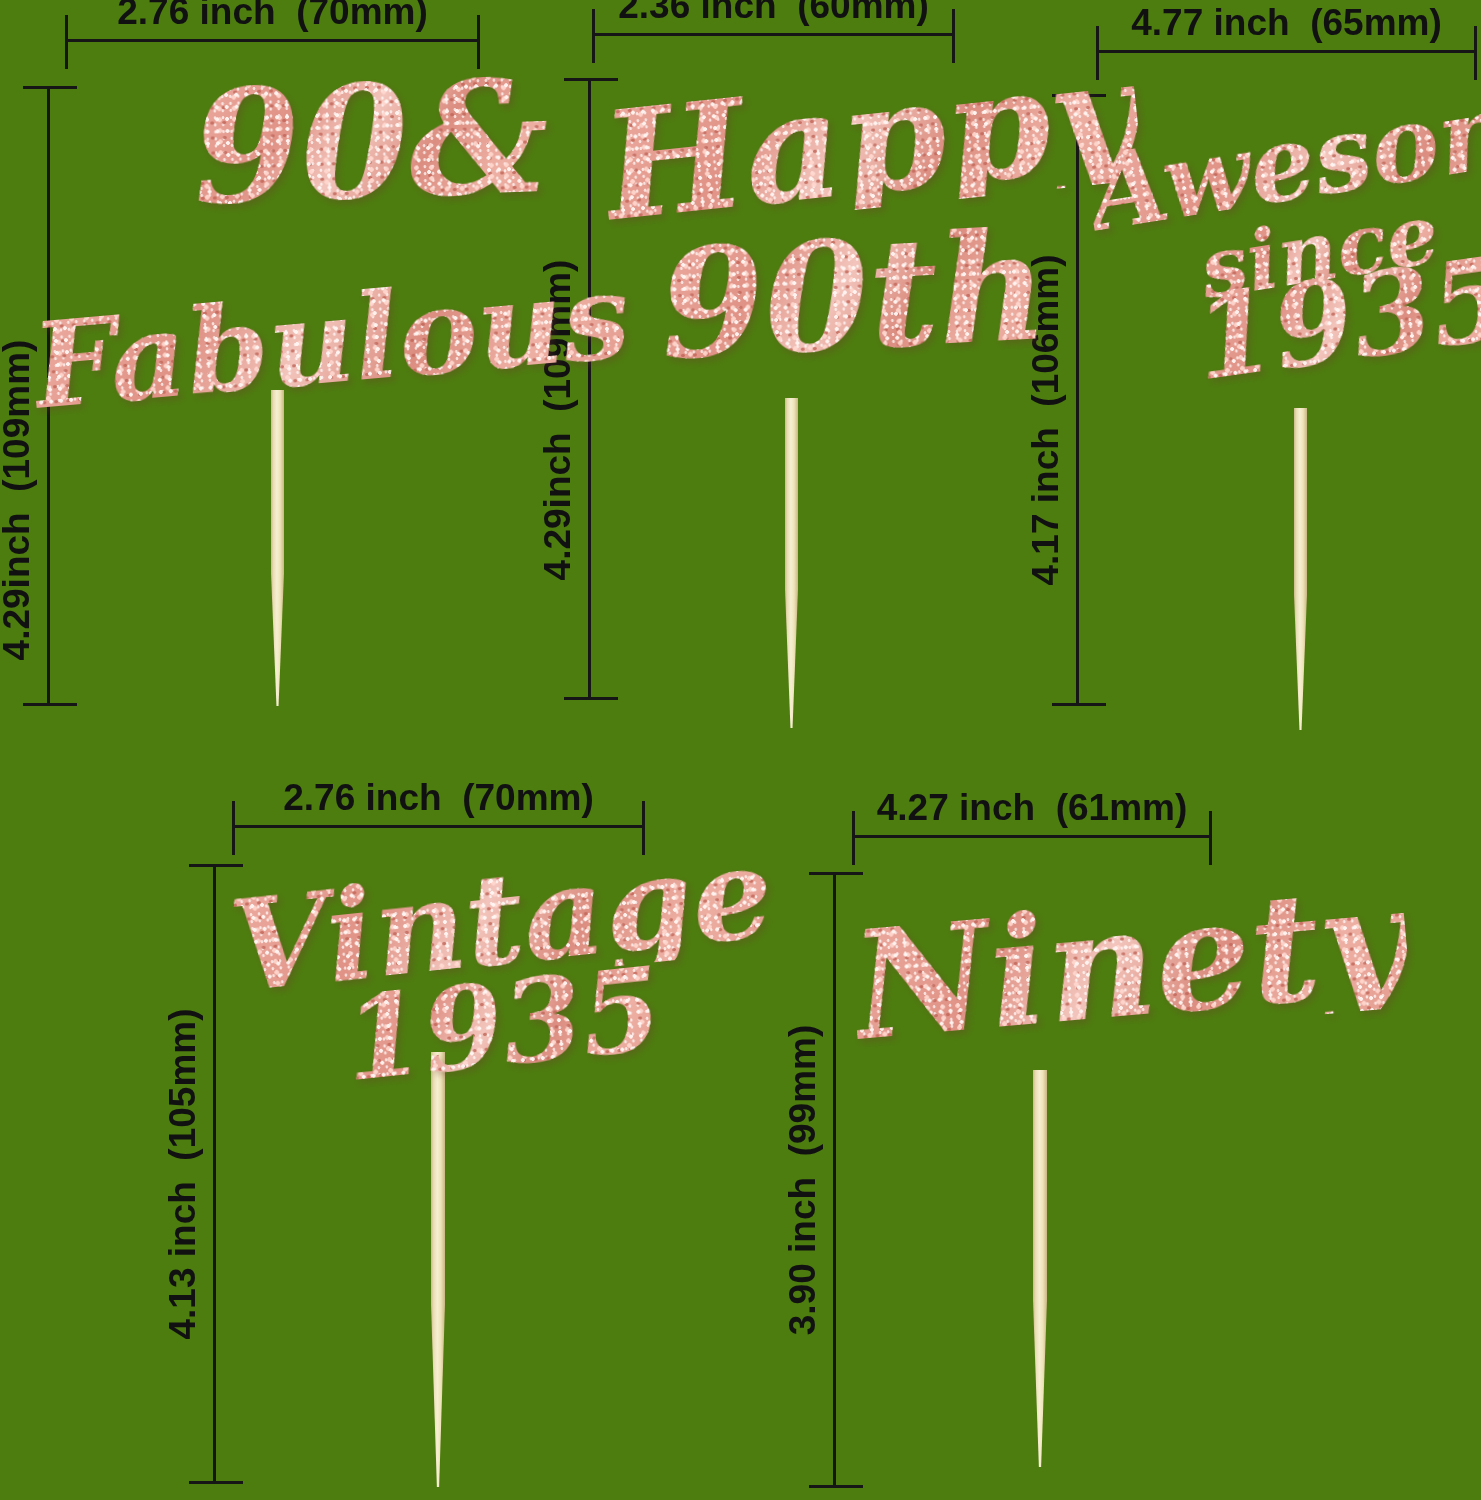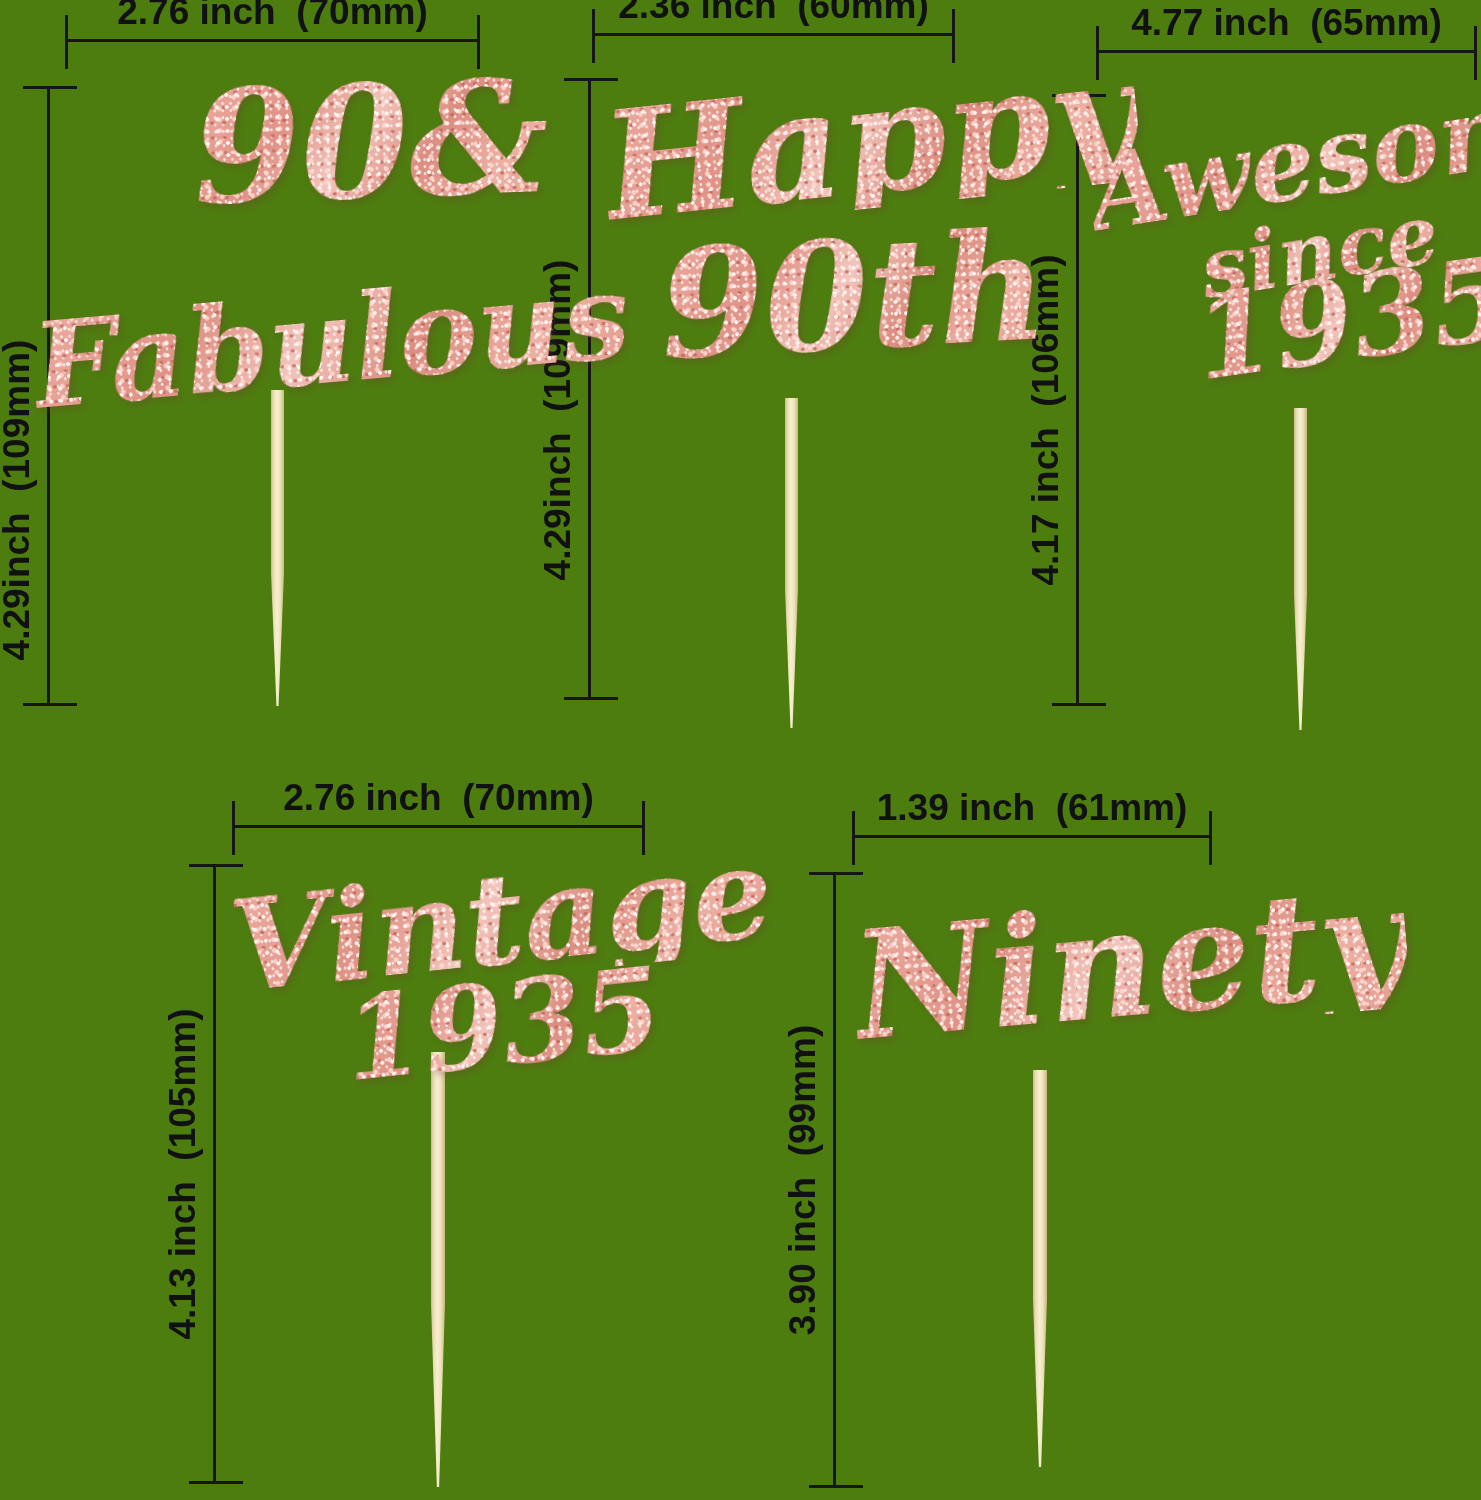--- a/index.html
+++ b/index.html
@@ -121,21 +121,21 @@
     </div>
     <div class="stick" style="left:431px; top:1052px; width:14px; height:435px;"></div>
     <div class="glit" style="left:230px; top:862px; font-size:126px; transform:rotate(-6deg);">Vintage</div>
     <div class="glit" style="left:344px; top:972px; font-size:114px; transform:rotate(-6deg);">1935</div>
   </div>
 
   <div class="layer">
     <div class="dim-h" style="left:852px; top:835px; width:360px;">
       <span class="tick left"></span>
       <span class="tick right"></span>
-      <div class="lbl">1.39 inch  (61mm)</div>
+      <div class="lbl">4.27 inch  (61mm)</div>
     </div>
     <div class="dim-v" style="left:833px; top:873px; height:614px;">
       <span class="tick top"></span>
       <span class="tick bottom"></span>
       <div class="lbl" style="top:307px;">3.90 inch  (99mm)</div>
     </div>
     <div class="stick" style="left:1033px; top:1070px; width:14px; height:397px;"></div>
     <div class="glit" style="left:852px; top:893px; font-size:150px; transform:rotate(-5deg);">Ninety</div>
   </div>
 

